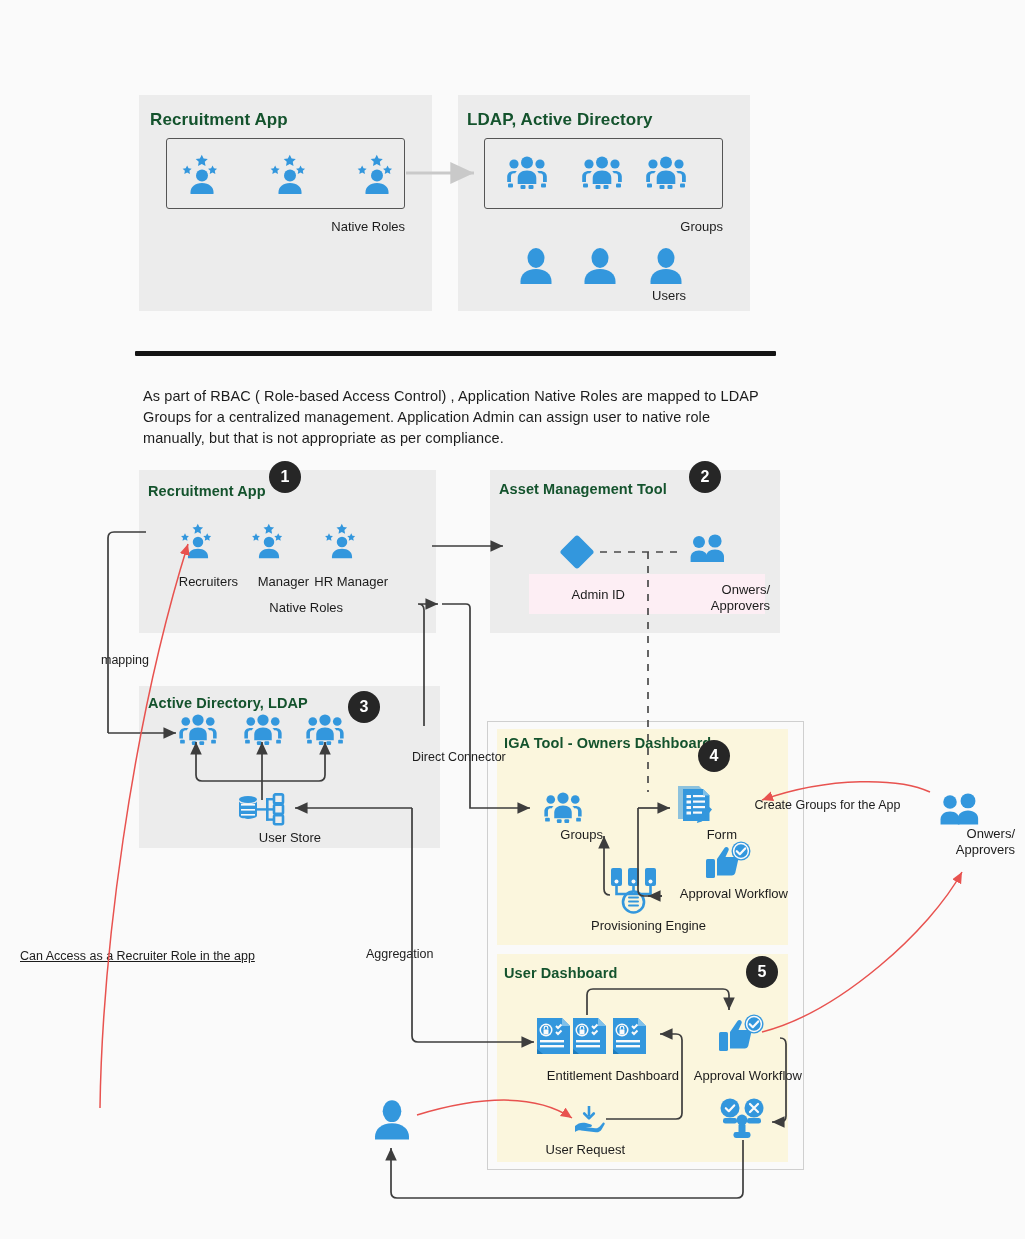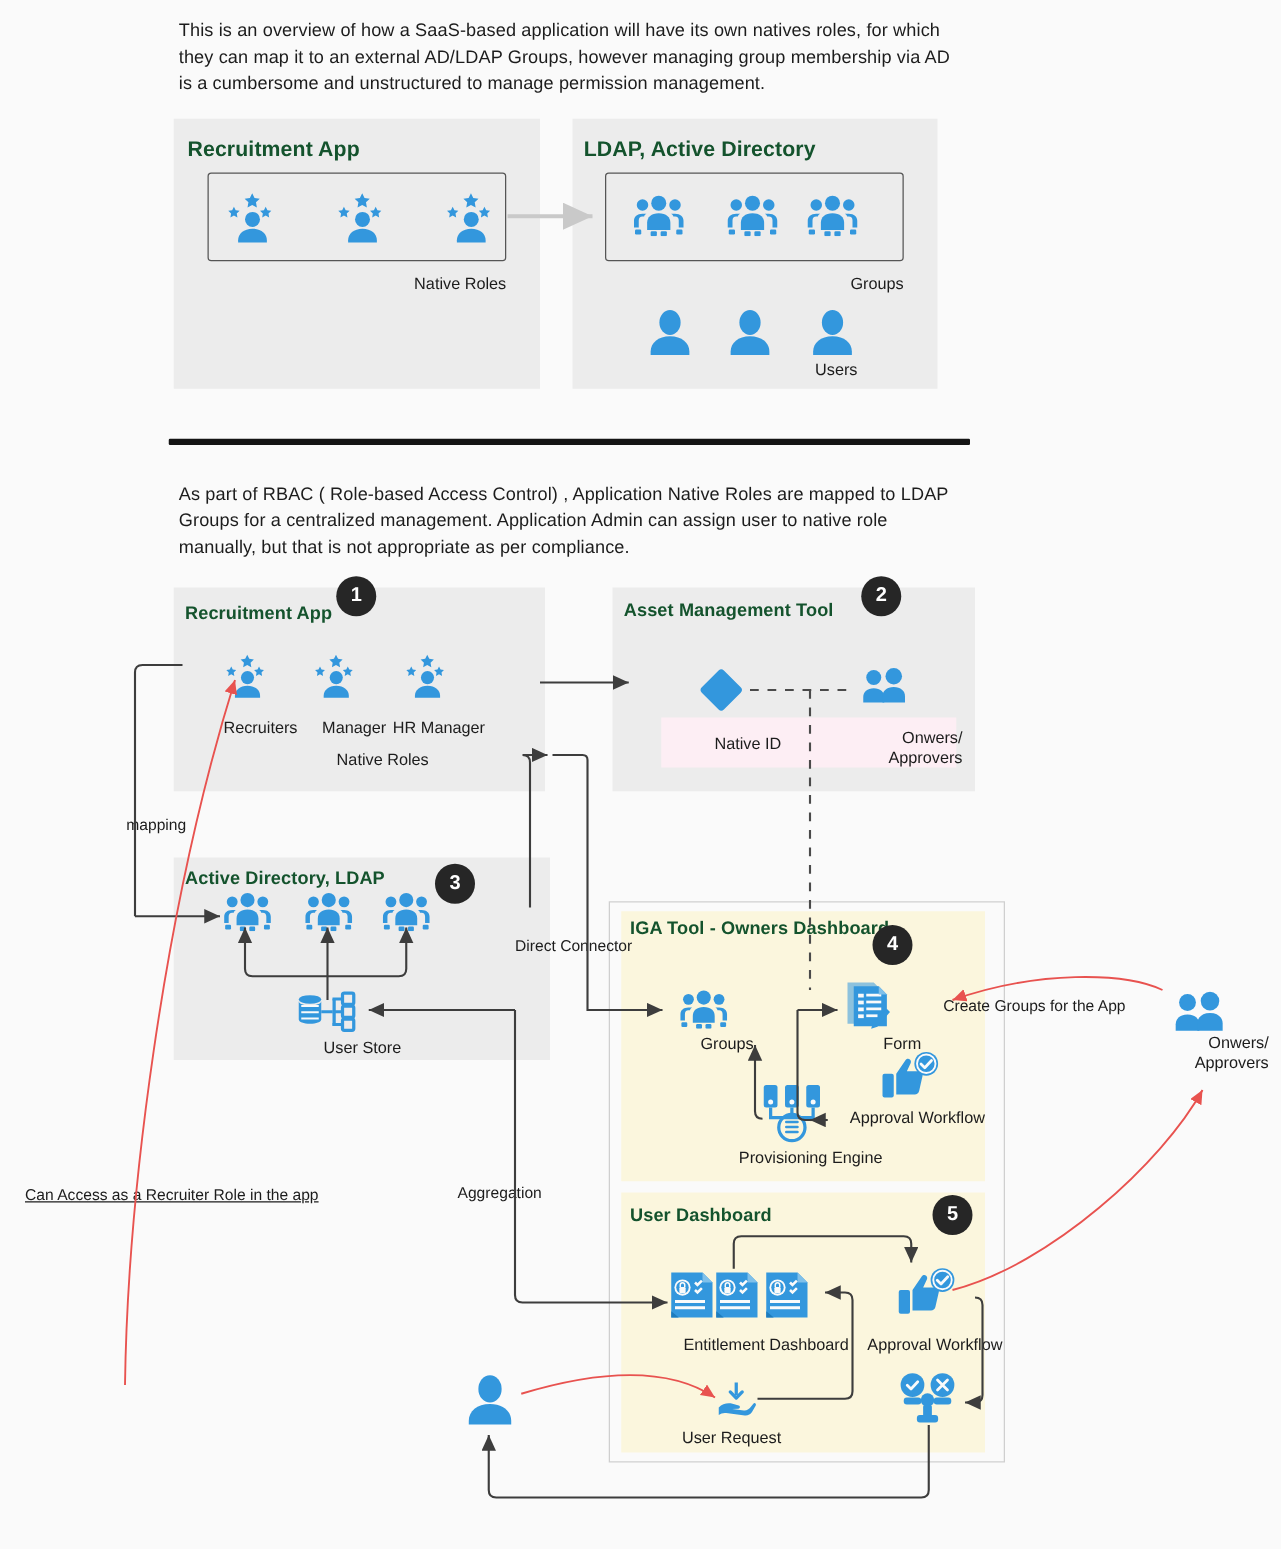--- a/index.html
+++ b/index.html
@@ -86,21 +86,20 @@
     pointer-events: none;
     overflow: visible;
   }
   .ico { display: block; }
 </style>
 </head>
 <body>
 
 <div id="page">
 
-  <div class="abs para" style="left:143px; top:15px; width:625px;">This is an overview of how a SaaS-based application will have its own natives roles, for which they can map it to an external AD/LDAP Groups, however managing group membership via AD is a cumbersome and unstructured to manage permission management.</div>
 
   <div class="abs panel-gray" style="left:139px; top:95px; width:293px; height:216px;"></div>
   <div class="abs panel-title lg" style="left:150px; top:110px;">Recruitment App</div>
   <div class="abs role-box" style="left:166px; top:138px; width:239px; height:71px;"></div>
 
   <div class="abs" style="left:178px; top:148px;">
     <svg class="ico" width="48" height="48" viewBox="0 0 48 48">
       <g fill="#3397dd">
         <path d="M24 8 l2.6 5.2 5.8.8 -4.2 4 1 5.7 -5.2-2.7 -5.2 2.7 1-5.7 -4.2-4 5.8-.8z" transform="translate(0,-2) scale(0.72) translate(9,4)"></path>
         <path d="M11 16 l1.8 3.6 4 .6 -2.9 2.8 .7 4 -3.6-1.9 -3.6 1.9 .7-4 -2.9-2.8 4-.6z" transform="translate(-1,1) scale(0.78) translate(2,5)"></path>
@@ -268,21 +267,21 @@
   <div class="abs panel-title" style="left:499px; top:481px;">Asset Management Tool</div>
   <div class="abs badge" style="left:689px; top:461px;">2</div>
 
   <div class="abs panel-pink" style="left:529px; top:574px; width:236px; height:40px;"></div>
 
   <div class="abs" style="left:558px; top:533px;">
     <svg class="ico" width="38" height="38" viewBox="0 0 38 38">
       <rect x="6.5" y="6.5" width="25" height="25" rx="3" fill="#3397dd" transform="rotate(45 19 19)"></rect>
     </svg>
   </div>
-  <div class="abs cap" style="left:530px; top:587px; width:95px;">Native ID</div>
+  <div class="abs cap" style="left:530px; top:587px; width:95px;">Admin ID</div>
 
   <div class="abs" style="left:688px; top:534px;">
     <svg class="ico" width="38" height="32" viewBox="0 0 38 32">
         <g fill="#3397dd">
       <circle cx="11" cy="8" r="6"></circle>
           <path d="M11 16.5c-5.2 0-8.4 3-8.4 6.9V28h16.8v-4.6c0-3.9-3.2-6.9-8.4-6.9z"></path>
       <circle cx="27" cy="7" r="6.6"></circle>
           <path d="M27 15.5c-5.6 0-9 3.2-9 7.4V28h18v-5.1c0-4.2-3.4-7.4-9-7.4z"></path>
       <path d="M7.2 17.6l3.8 4 3.8-4v10.4H7.2z" fill="#fafafa" opacity="0"></path>
       <path d="M22.8 16.4l4.2 4.6 4.2-4.6" fill="none" stroke="#ececec" stroke-width="0"></path>

